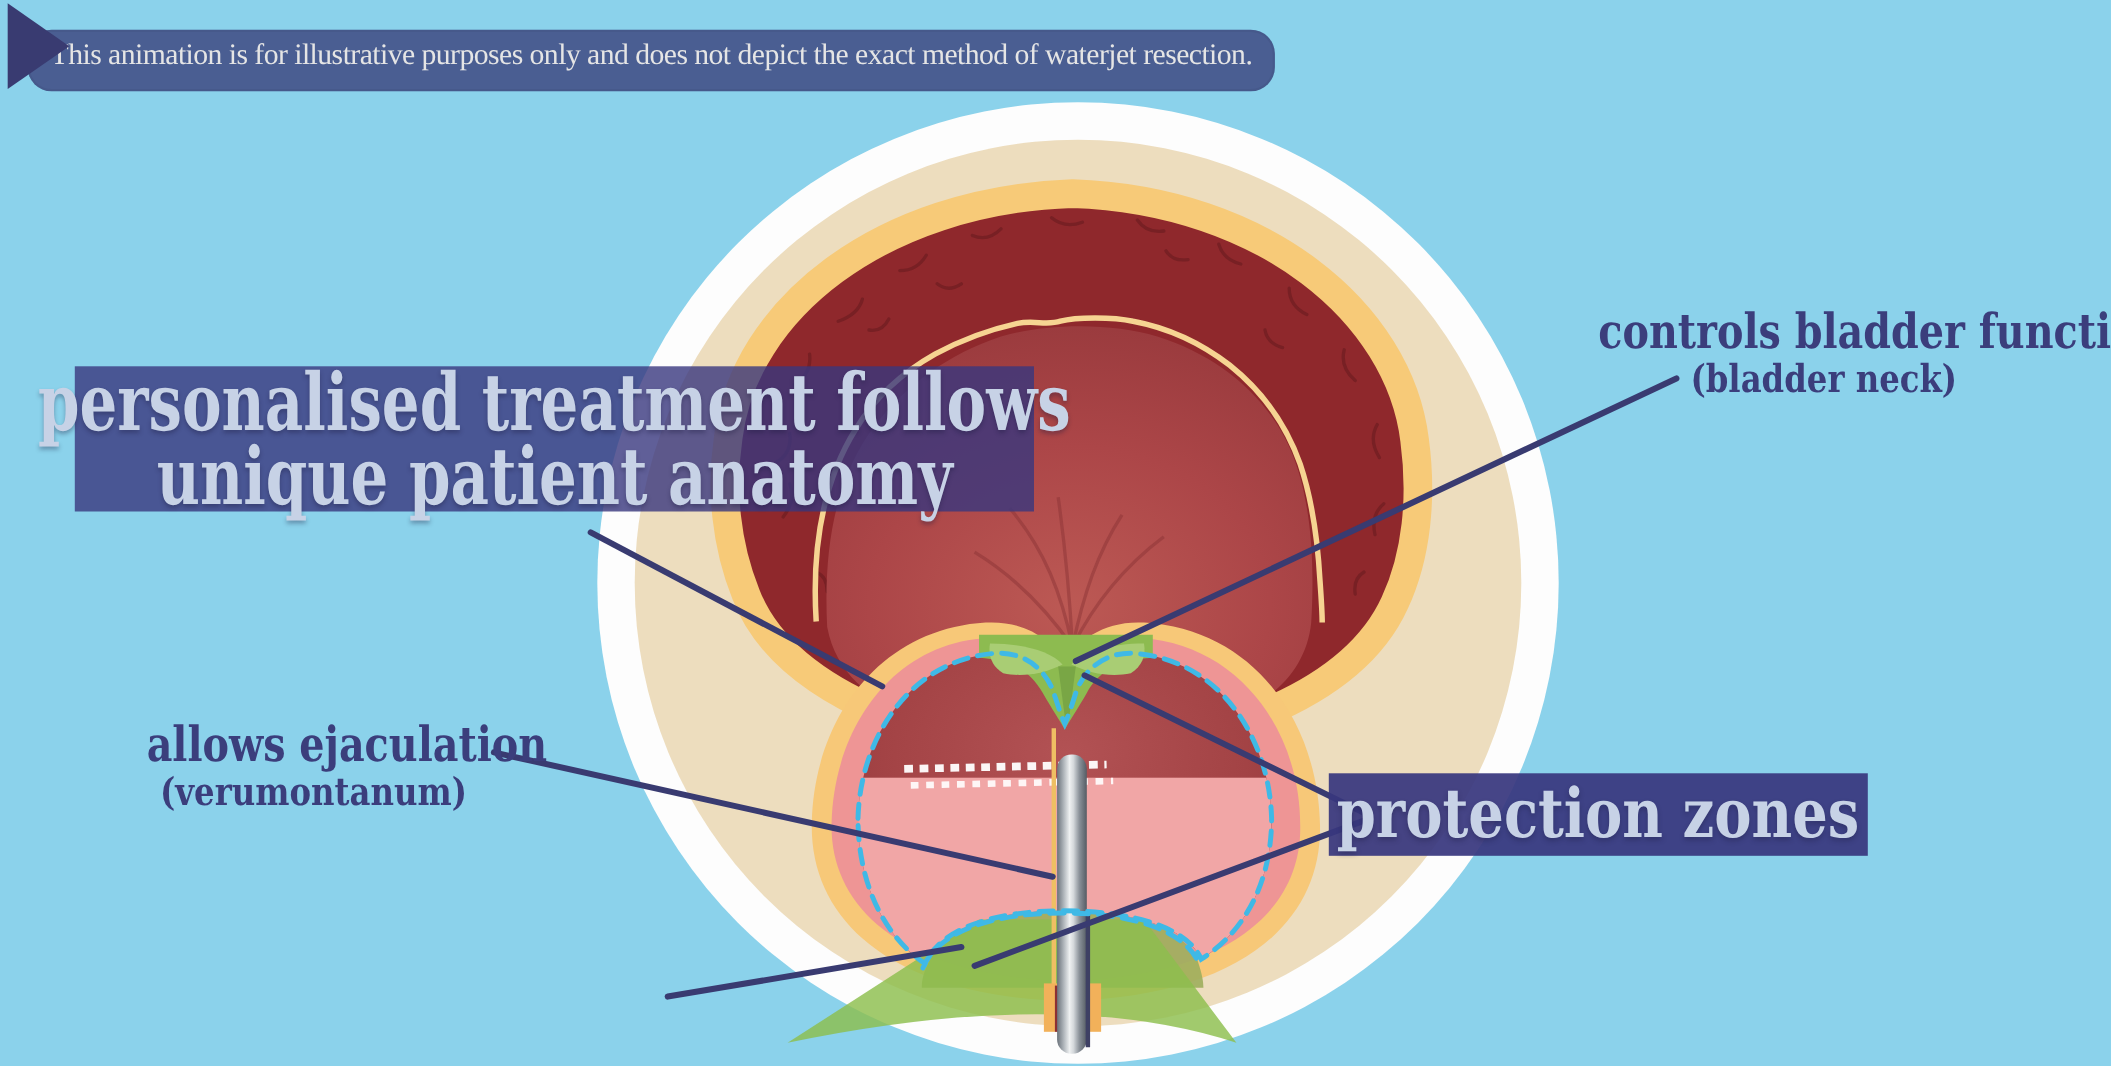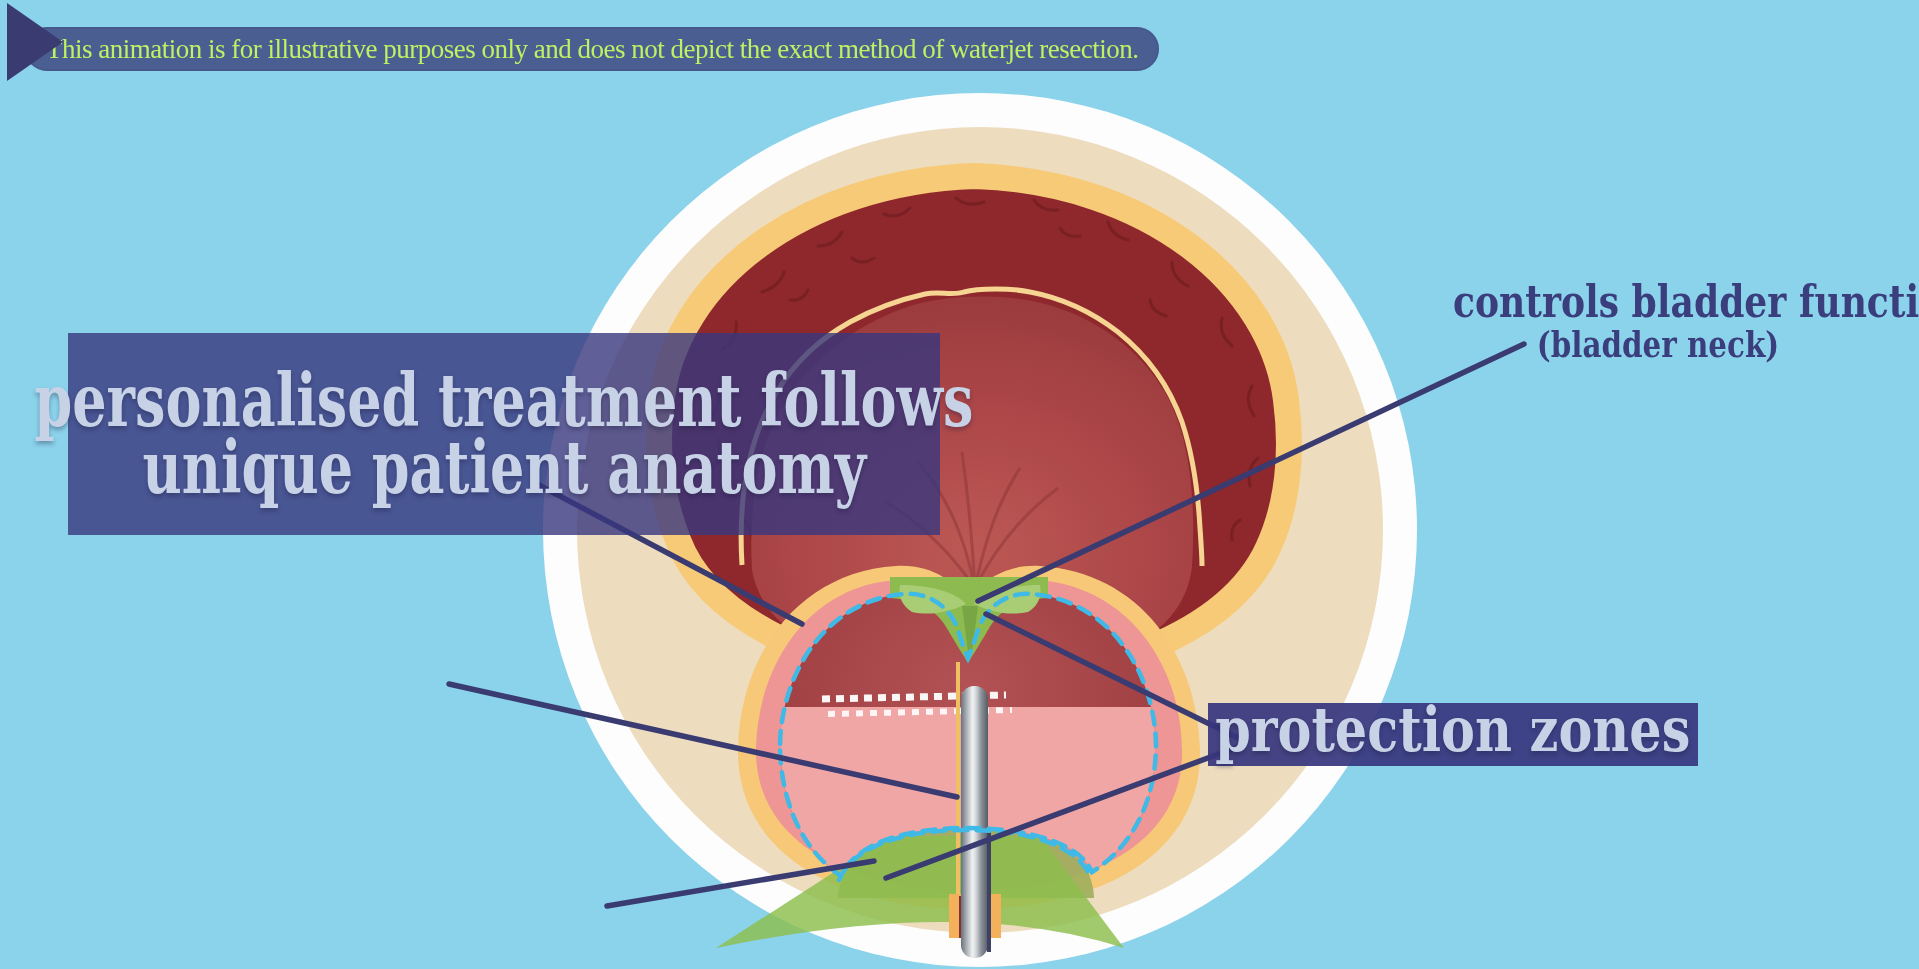--- a/index.html
+++ b/index.html
@@ -1,43 +1,43 @@
 <!DOCTYPE html>
 <html><head>
 <meta charset="utf-8">
 <style>
   html,body{margin:0;padding:0;background:#8BD2EB;}
   .stage{position:relative;width:1919px;height:969px;overflow:hidden;background:#8BD2EB;
          font-family:"DejaVu Serif","Liberation Serif",serif;}
   .stage svg{position:absolute;left:0;top:0;}
 
-  .disclaimer{position:absolute;left:25px;top:27px;height:44px;line-height:44px;
+  .disclaimer{position:absolute;left:25px;top:27px;height:56px;line-height:44px;
               padding:0 21px;border-radius:22px;background:#4A5E92;
-              color:#bef264;font-family:"Liberation Serif",serif;font-size:27px;
+              color:#e5e5e5;font-family:"Liberation Serif",serif;font-size:27px;
               letter-spacing:-0.5px;white-space:nowrap;box-shadow:0 0 0 2px rgba(62,80,125,.35) inset;}
 
-  .headline{position:absolute;left:68px;top:333px;width:872px;height:202px;
+  .headline{position:absolute;left:68px;top:333px;width:872px;height:132px;
             background:rgba(56,55,126,0.80);display:flex;flex-direction:column;
             justify-content:center;align-items:center;text-align:center;}
   .headline .hl{font-weight:bold;font-size:72px;line-height:67px;color:#C7D2E6;
                 transform:scaleX(0.75);transform-origin:center;white-space:nowrap;
                 text-shadow:0 3px 5px rgba(25,25,60,0.35);}
 
   .navy-label{position:absolute;text-align:center;color:#3B3E7C;}
   .navy-label .lt{font-weight:bold;font-size:44px;line-height:46px;white-space:nowrap;
                   transform:scaleX(0.82);transform-origin:center;}
   .navy-label .ls{font-weight:bold;font-size:35px;line-height:36px;white-space:nowrap;
                   transform:scaleX(0.84);transform-origin:center;margin-top:2px;}
 
   .lbl-bladder{left:1408px;top:279px;width:500px;}
   .lbl-ejac{left:100px;top:655px;width:370px;}
   .lbl-cont{left:96px;top:884px;width:545px;}
 
-  .protection{position:absolute;left:1208px;top:703px;width:490px;height:63px;
-              background:rgba(56,55,126,0.93);display:flex;align-items:flex-end;justify-content:center;}
+  .protection{position:absolute;left:1208px;top:703px;width:490px;height:75px;
+              background:rgba(56,55,126,0.93);display:flex;align-items:flex-start;justify-content:center;}
   .protection .pt{font-weight:bold;font-size:62px;color:#C7D2E6;white-space:nowrap;
                   transform:scaleX(0.82);transform-origin:center;
                   text-shadow:0 3px 5px rgba(25,25,60,0.35);}
   .arrowhead{position:absolute;left:1190px;top:700px;width:80px;height:84px;z-index:6;}
 </style>
 </head>
 <body>
 
 <div class="stage">
 
@@ -162,20 +162,24 @@
   <div class="headline">
     <div class="hl">personalised treatment follows</div>
     <div class="hl">unique patient anatomy</div>
   </div>
 
   <div class="navy-label lbl-bladder">
     <div class="lt">controls bladder function</div>
     <div class="ls">(bladder neck)</div>
   </div>
 
+  <div class="navy-label lbl-ejac">
+    <div class="lt">allows ejaculation</div>
+    <div class="ls">(verumontanum)</div>
+  </div>
 
 
   <div class="protection">
     <span class="pt">protection zones</span>
   </div>
   <svg class="arrowhead" viewBox="0 0 80 84">
     <polygon points="7,3 63,42 7,81" fill="#393B71"></polygon>
   </svg>
 
 </div>

